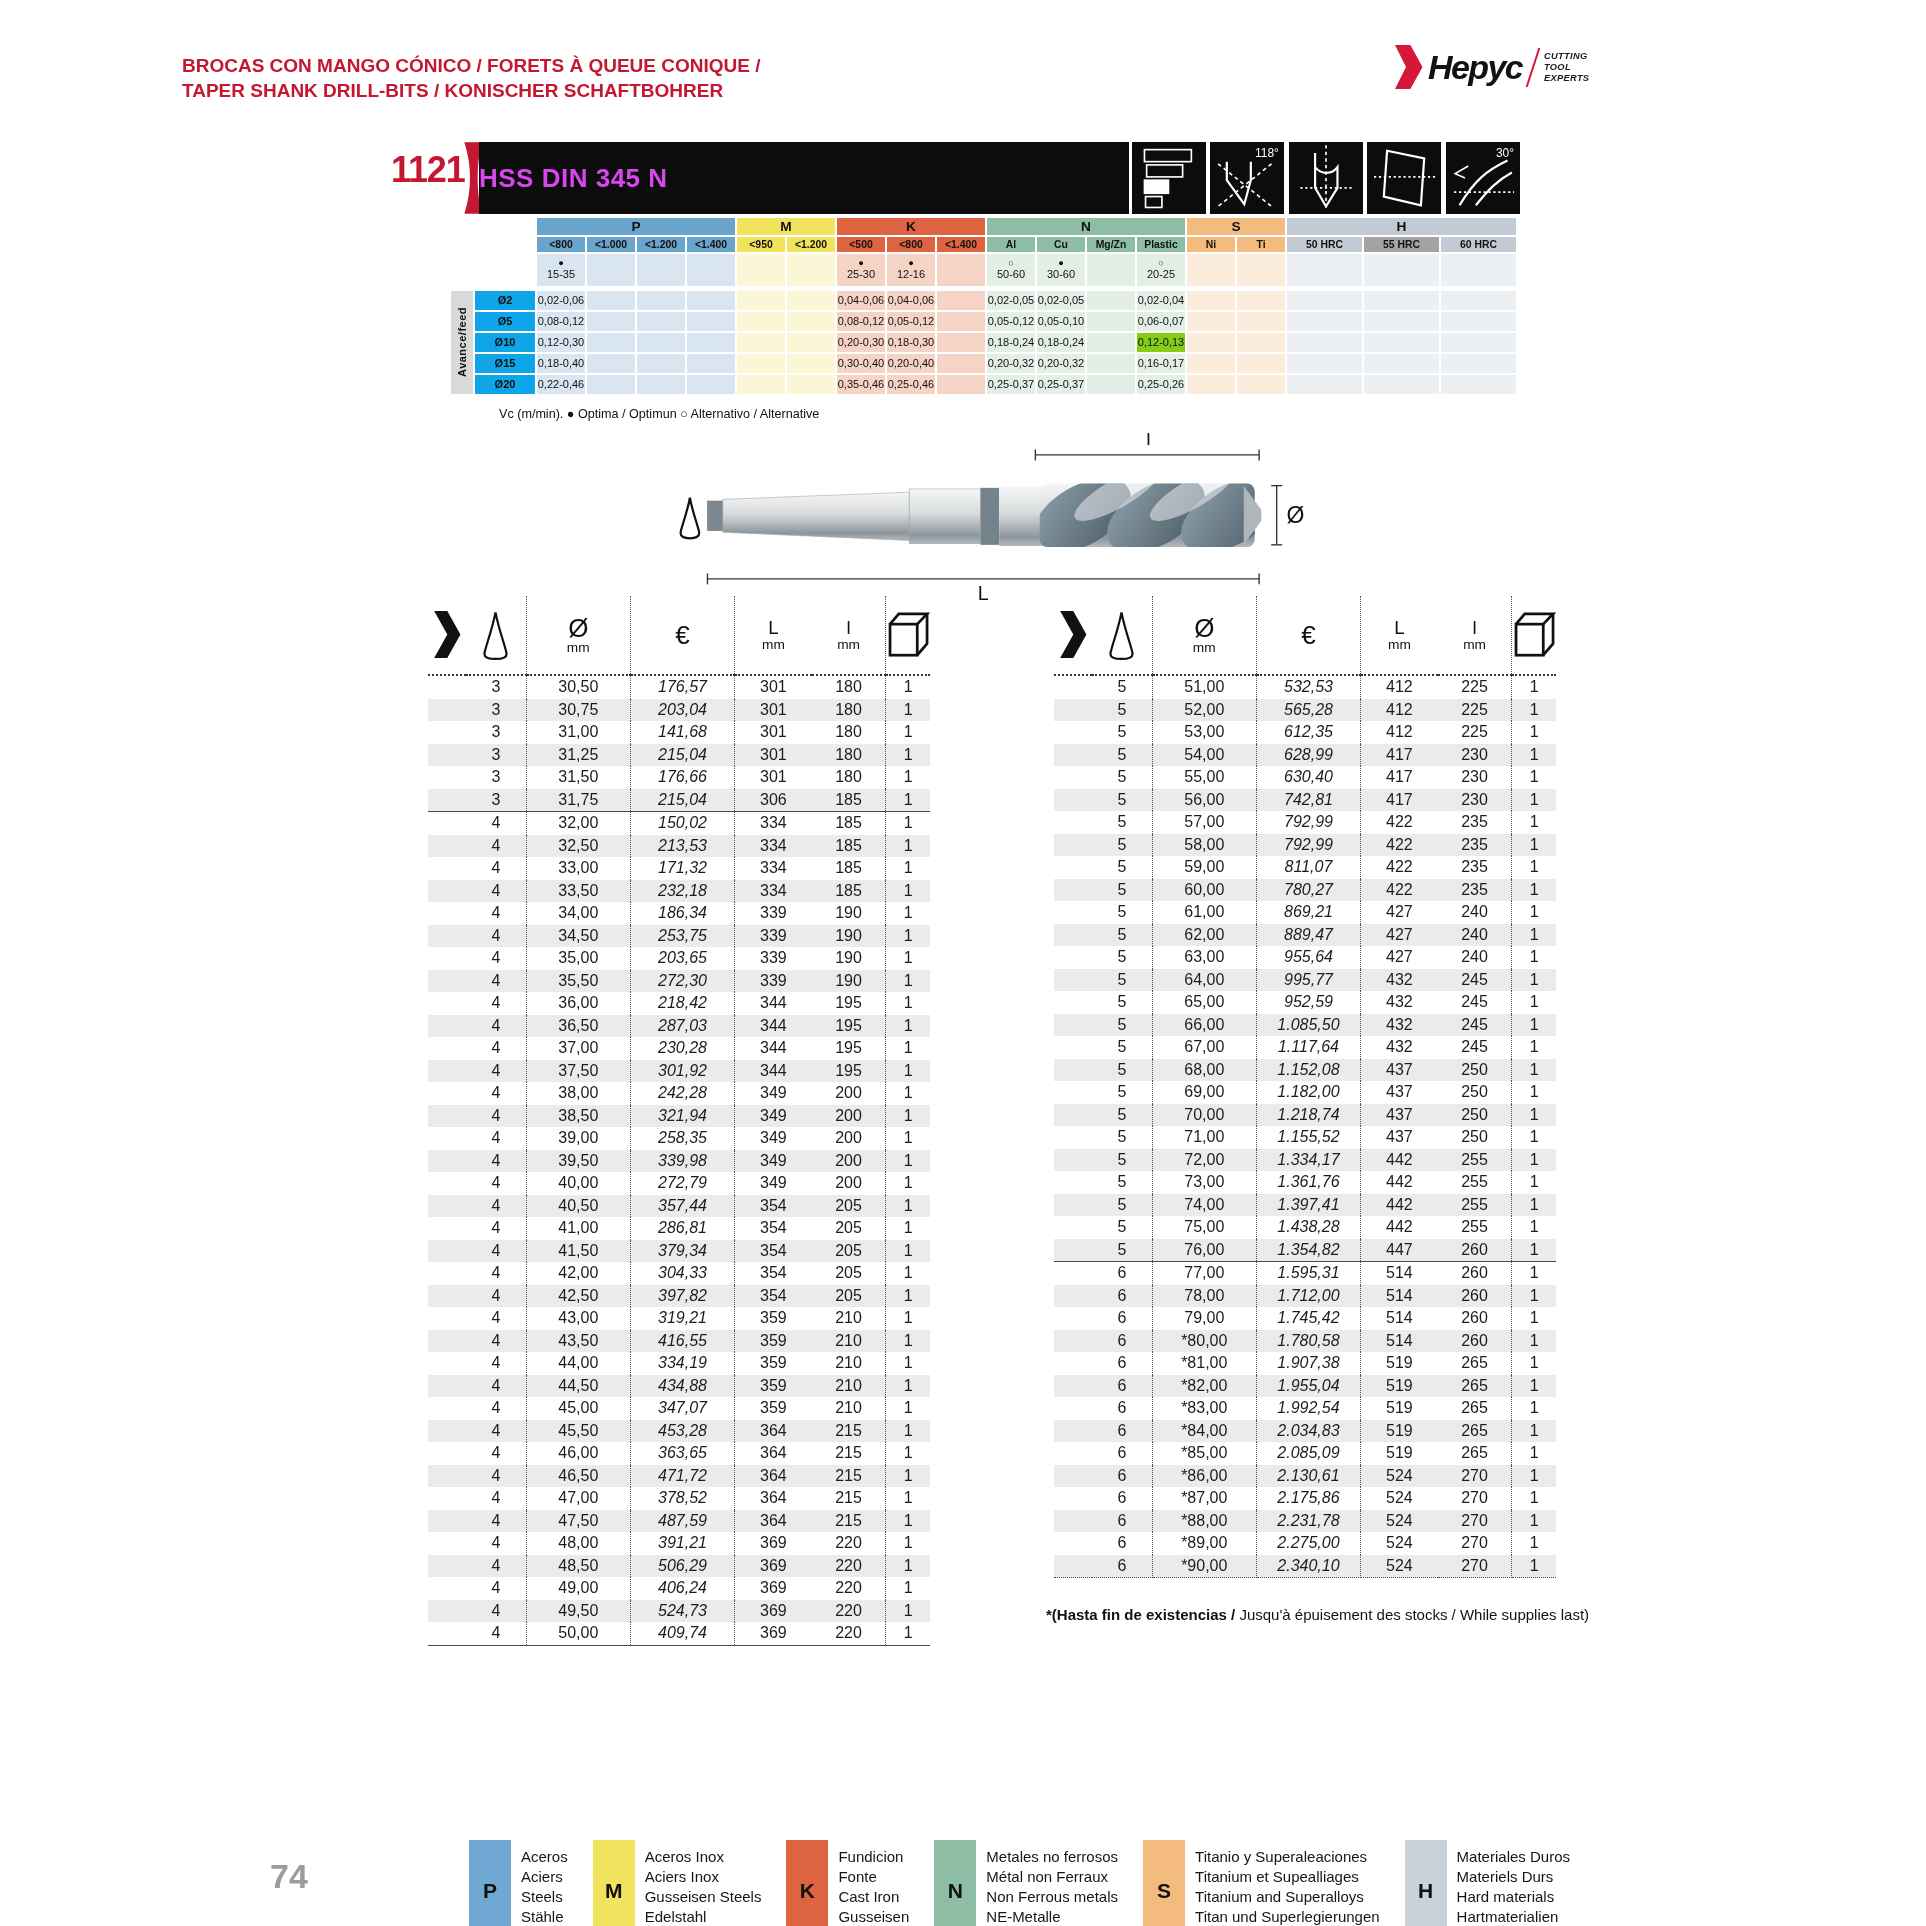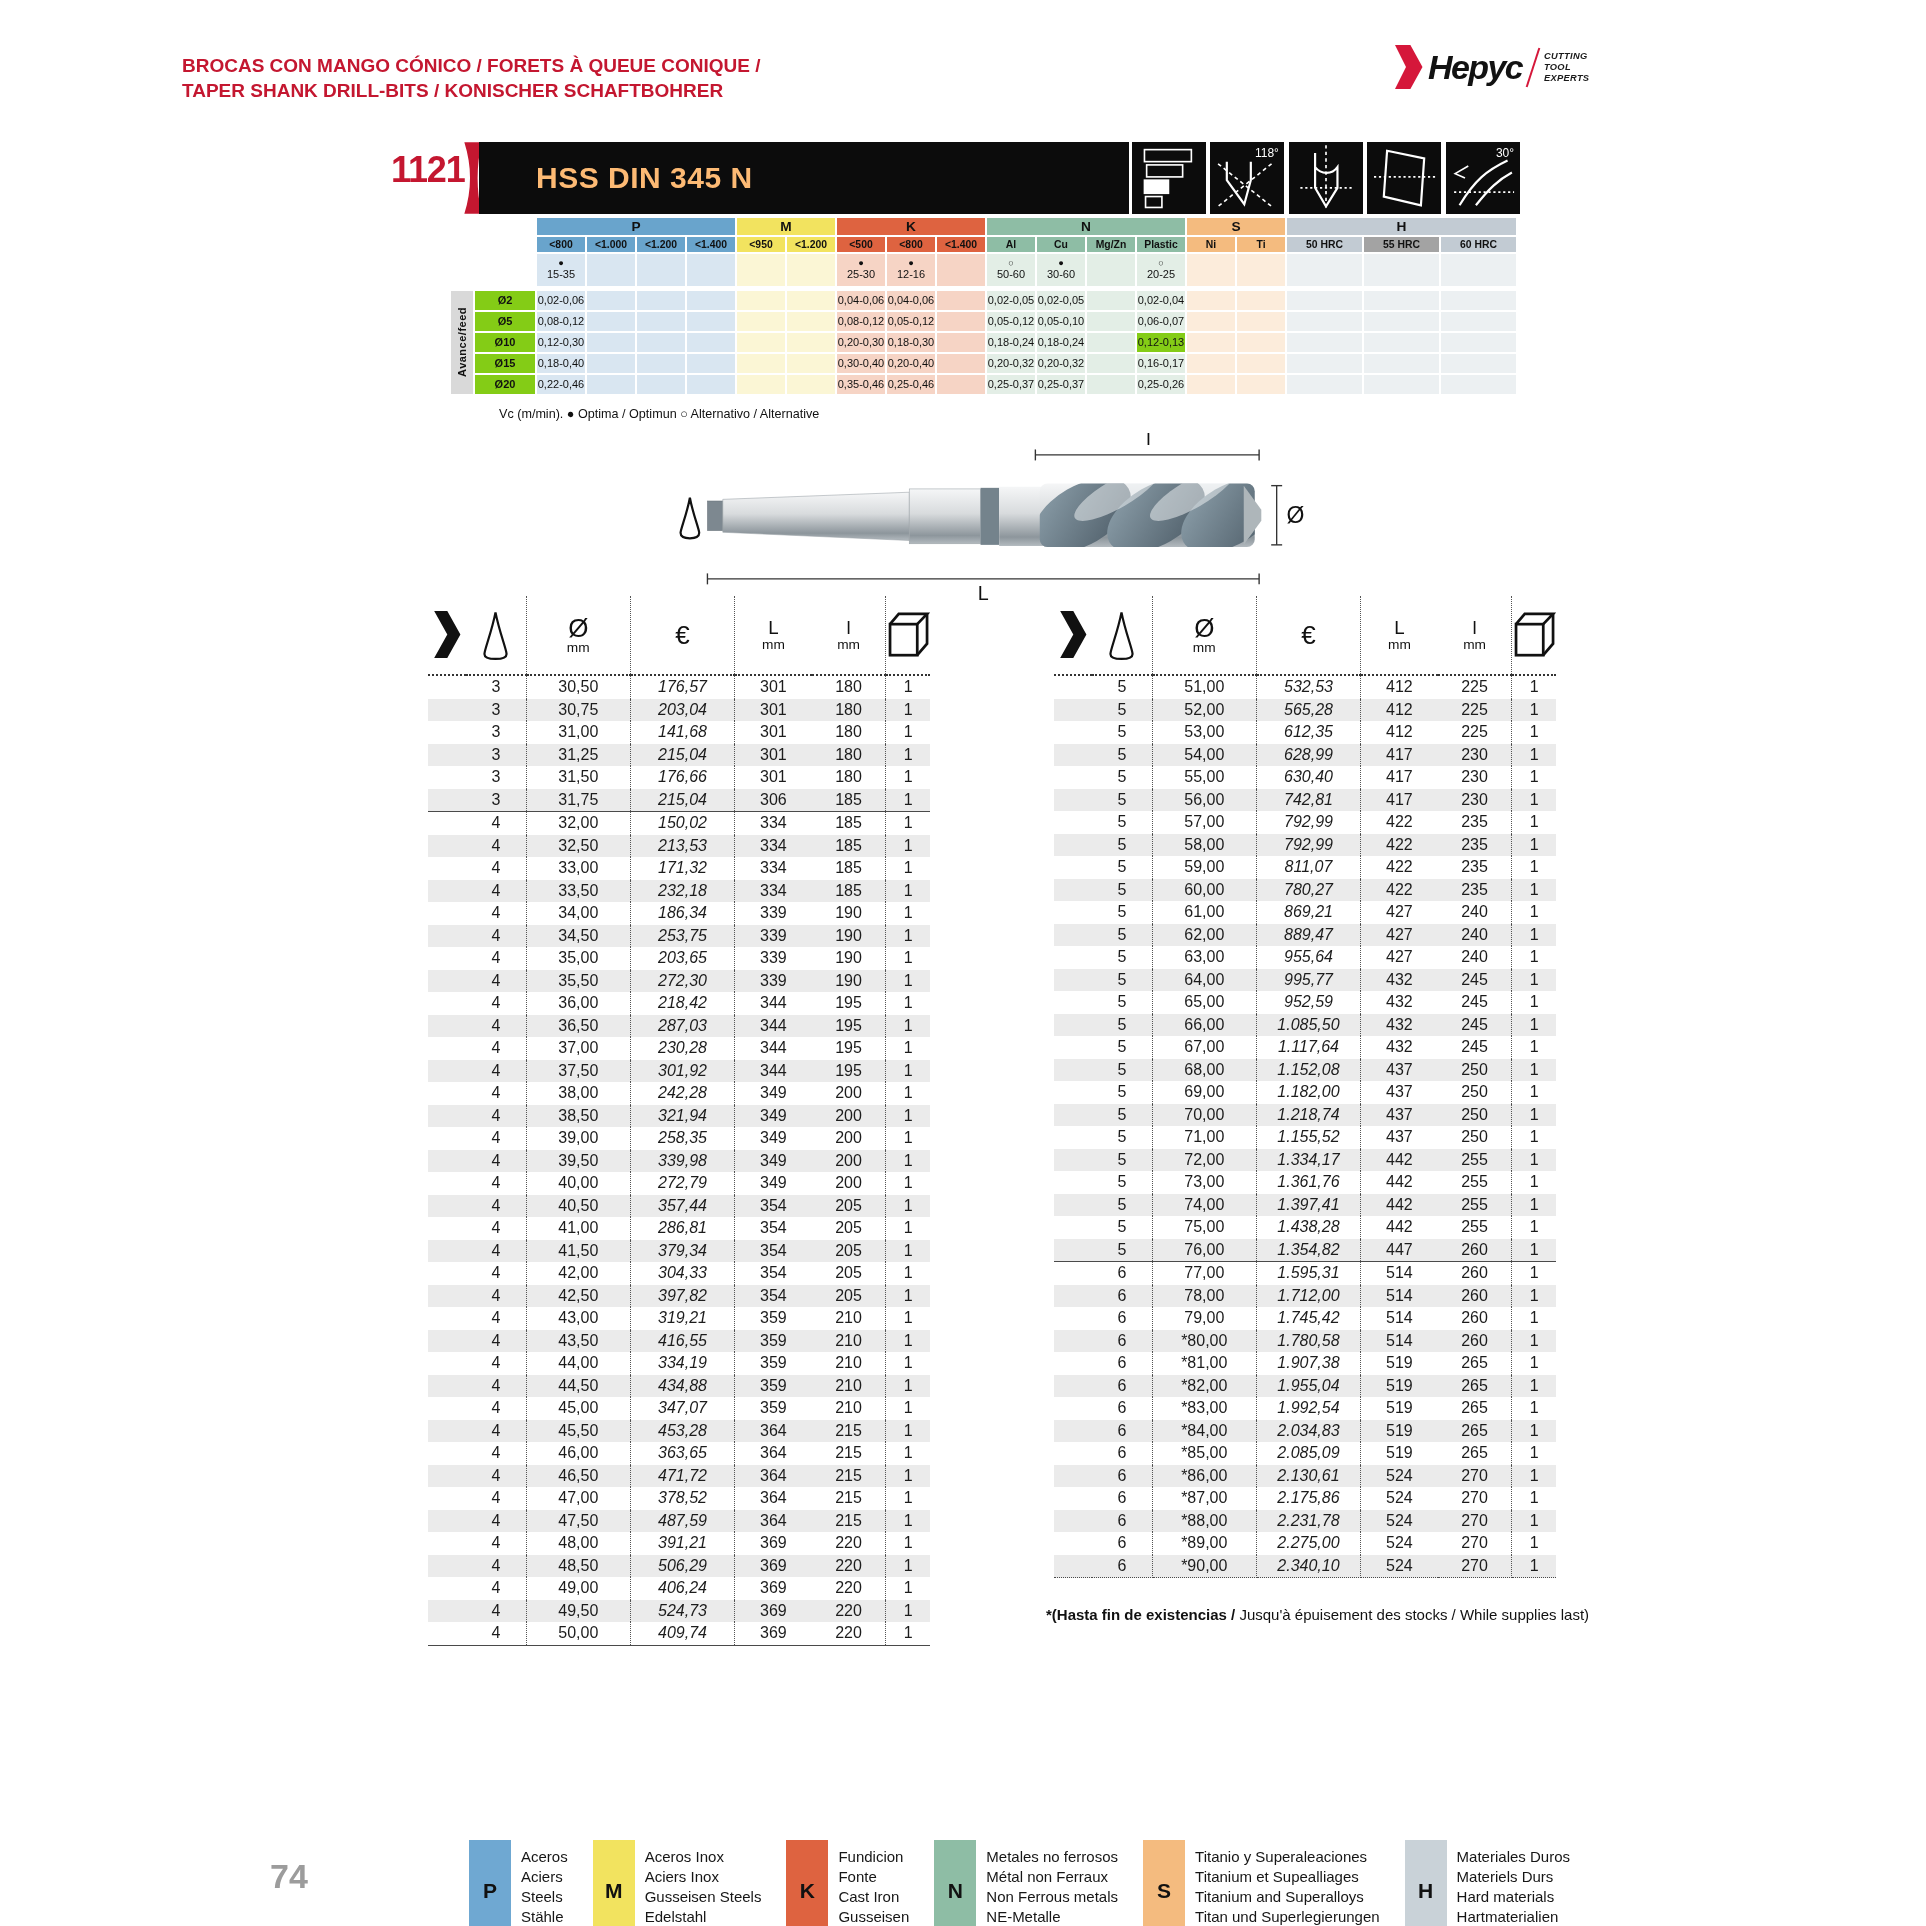--- a/index.html
+++ b/index.html
@@ -14,39 +14,39 @@
   .page-title{left:182px;top:53px;font-size:19px;line-height:25px;font-weight:bold;color:#c41730;letter-spacing:0px;}
   .logo{left:1395px;top:45px;display:flex;align-items:center;gap:5.5px;}
   .logo-word{font-size:34px;font-weight:900;letter-spacing:-1.6px;color:#121212;font-style:italic;}
   .logo-slash{width:2.2px;height:41px;background:#d5173a;transform:rotate(18deg);margin:0 4.4px;}
   .logo-tag{font-size:9.3px;line-height:11px;font-style:italic;font-weight:bold;color:#1a1a1a;letter-spacing:0.3px;}
 
   
   .banner-code{left:391px;top:149px;width:66px;text-align:right;font-size:36px;font-weight:bold;color:#c41730;letter-spacing:-1.1px;}
   .banner-arrow{left:460px;top:142px;}
   .banner-name{left:479px;top:142px;width:650px;height:72px;background:#0c0c0c;display:flex;align-items:center;}
-  .banner-name span{color:#fdba74;font-size:30px;font-weight:bold;letter-spacing:0.5px;margin-left:57px;}
+  .banner-name span{color:#d946ef;font-size:26px;font-weight:bold;letter-spacing:0.5px;}
   .banner-icons{left:1132px;top:142px;display:flex;gap:4.4px;}
   .bicon{width:74px;height:72px;background:#0c0c0c;position:relative;}
   .bicon svg{position:absolute;left:0;top:0;}
   .bicon .deg{position:absolute;top:4.4px;right:5.5px;color:#fff;font-size:12px;}
 
   
   .cut-wrap{left:449px;top:216px;}
   table.cut{border-collapse:separate;border-spacing:2.7px;table-layout:fixed;}
   table.cut td{text-align:center;vertical-align:middle;padding:0;font-size:11px;}
   .cut .ghead{font-weight:bold;font-size:13.7px;height:16.5px;}
   .cut .shead{font-weight:bold;font-size:10.4px;height:15px;}
   .cut .vc{height:32px;line-height:1.05;}
   .cut .vc .dot{font-size:9.3px;}
   .cut .vc .val{font-size:11px;}
   .cut .feed{height:19px;font-size:11px;}
   .cut .axis{background:#d9d9d9;font-weight:bold;font-size:11px;}
   .cut .axis div{writing-mode:vertical-rl;transform:rotate(180deg);margin:0 auto;letter-spacing:0.5px;}
-  .cut .rl{background:#84cc16;font-weight:bold;font-size:11px;}
+  .cut .rl{background:#0ea5e9;font-weight:bold;font-size:11px;}
   .cut-legend{left:499px;top:407px;font-size:12.6px;color:#111;}
 
   
   .diagram{left:673px;top:433px;}
 
   
   .cat{border-collapse:collapse;table-layout:fixed;width:502px;}
   .cat thead th{border-bottom:2.2px dotted #333;height:78px;vertical-align:middle;padding:0;font-weight:normal;}
   .cat td{font-size:16px;text-align:center;height:22.5px;padding:0;color:#1c1c1c;}
   .cat tbody tr:nth-child(even){background:#ebebeb;}

